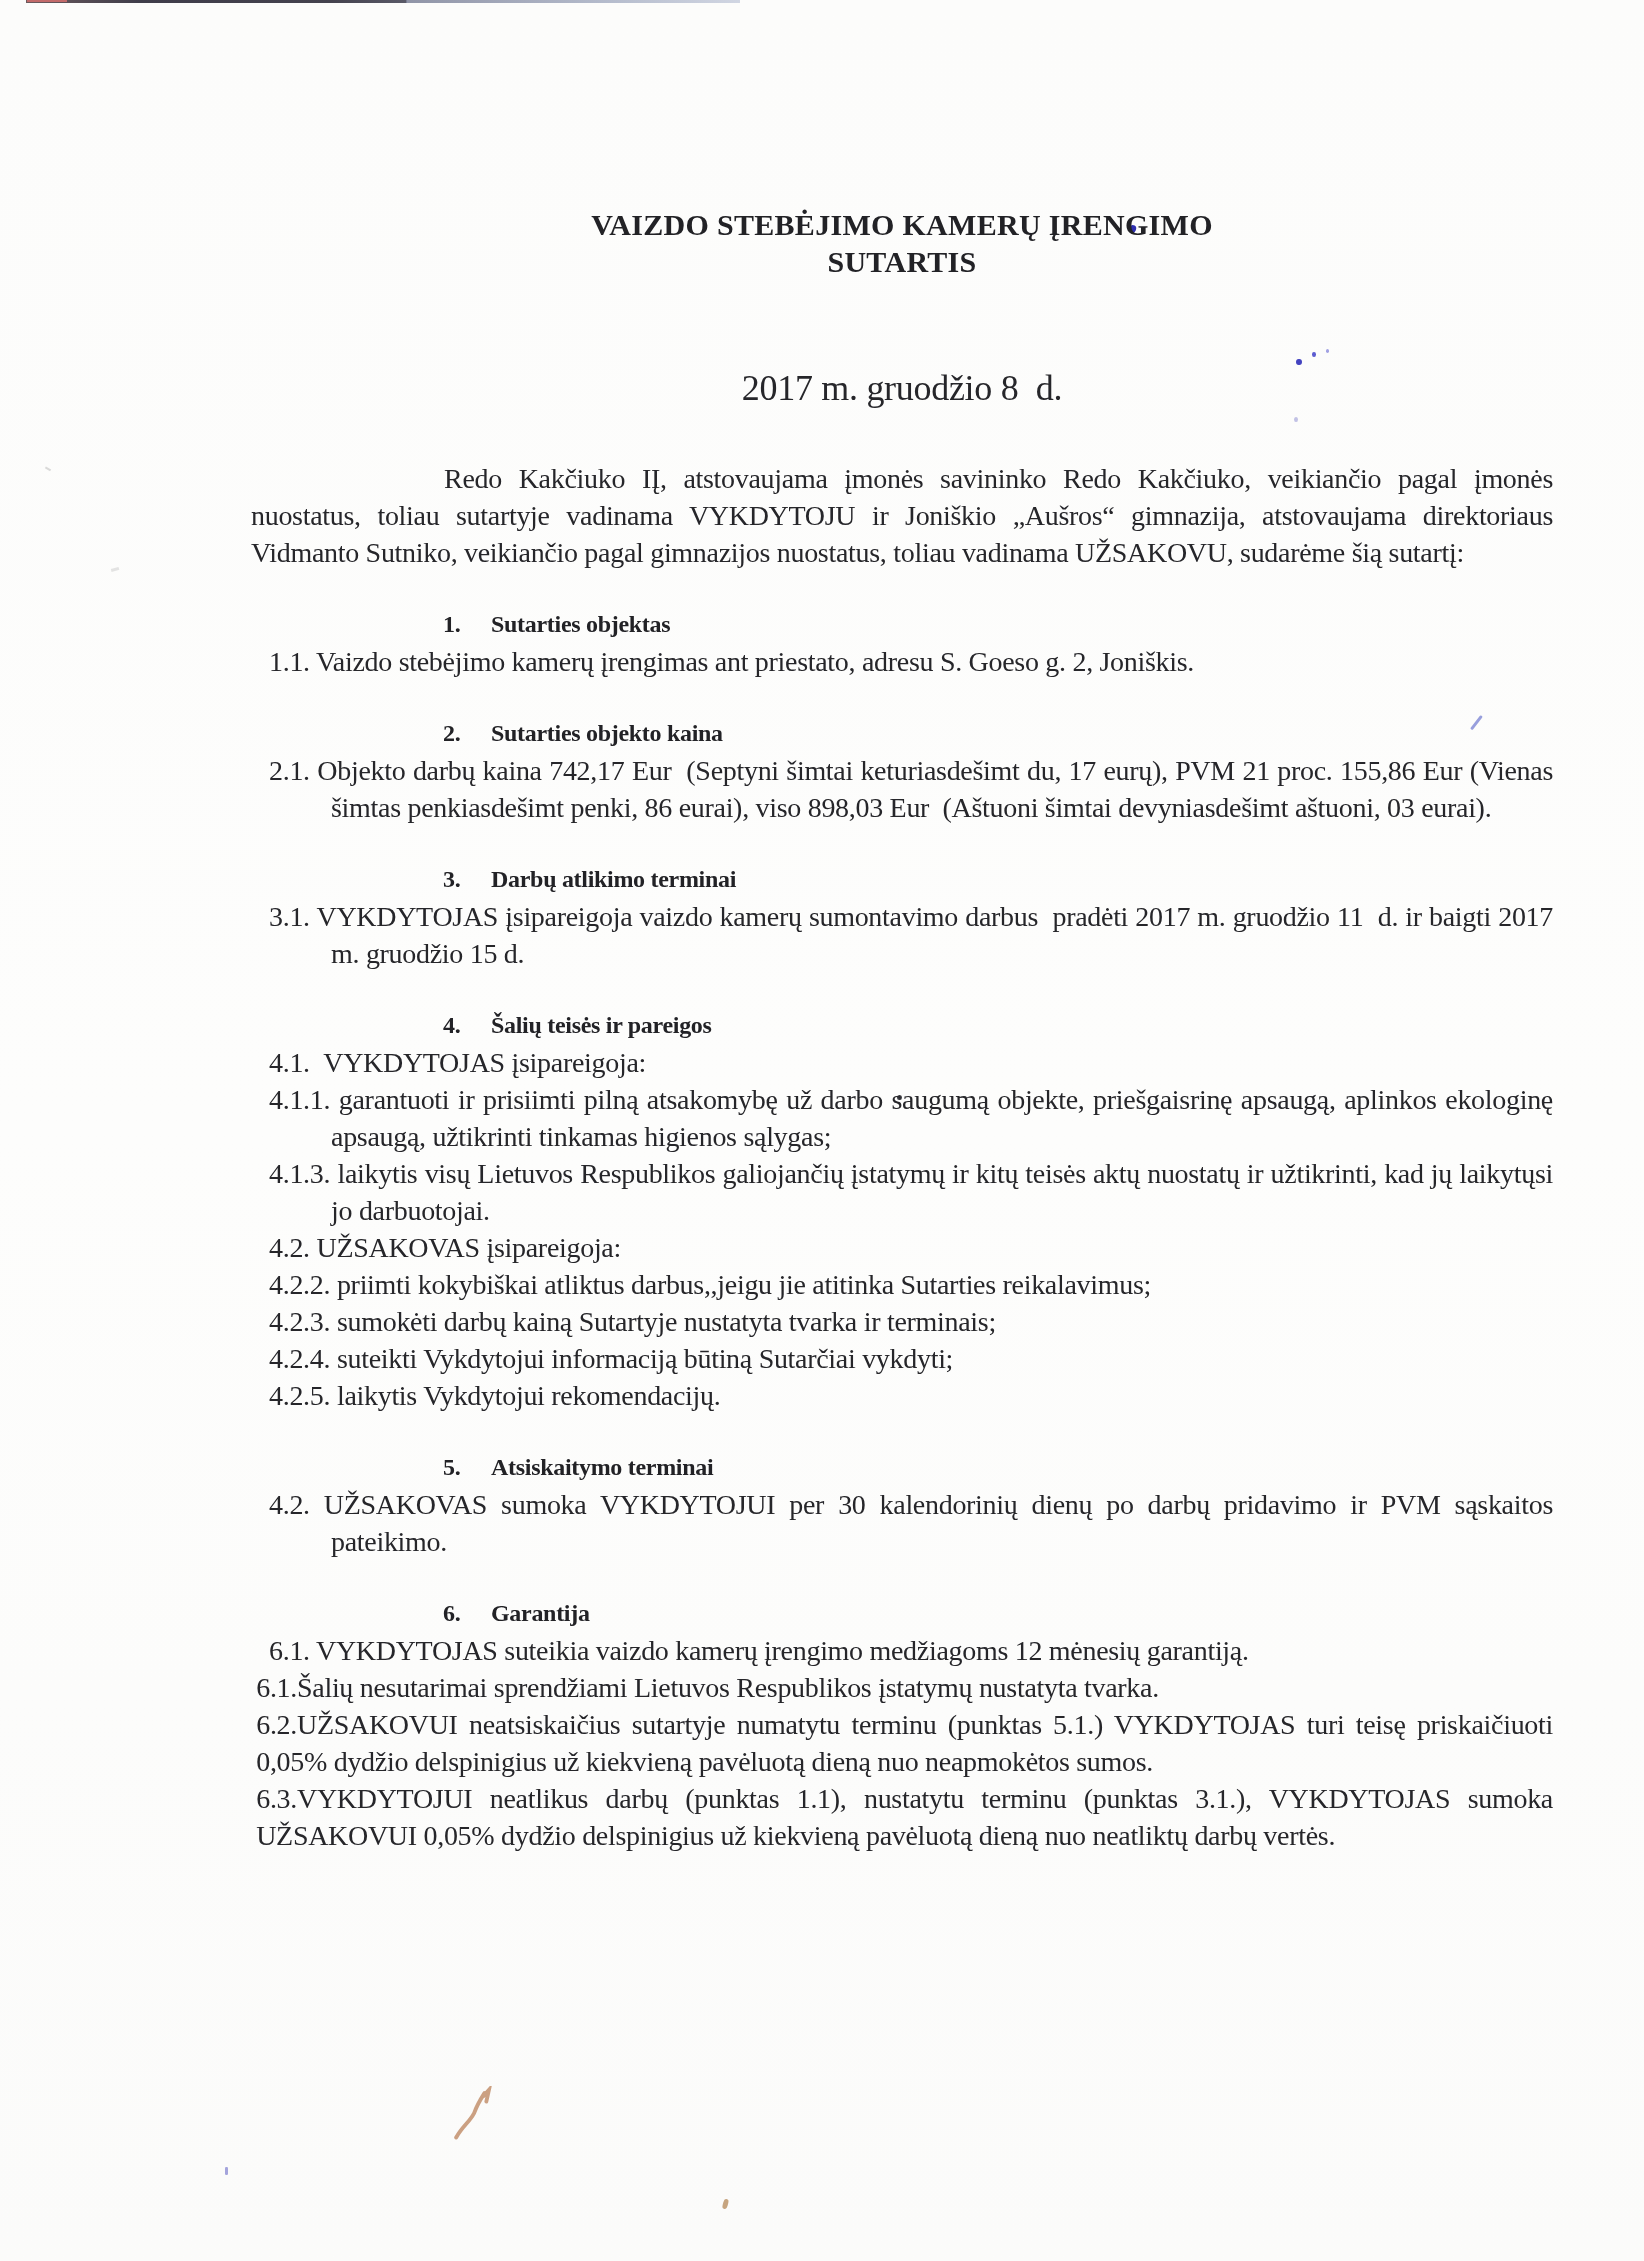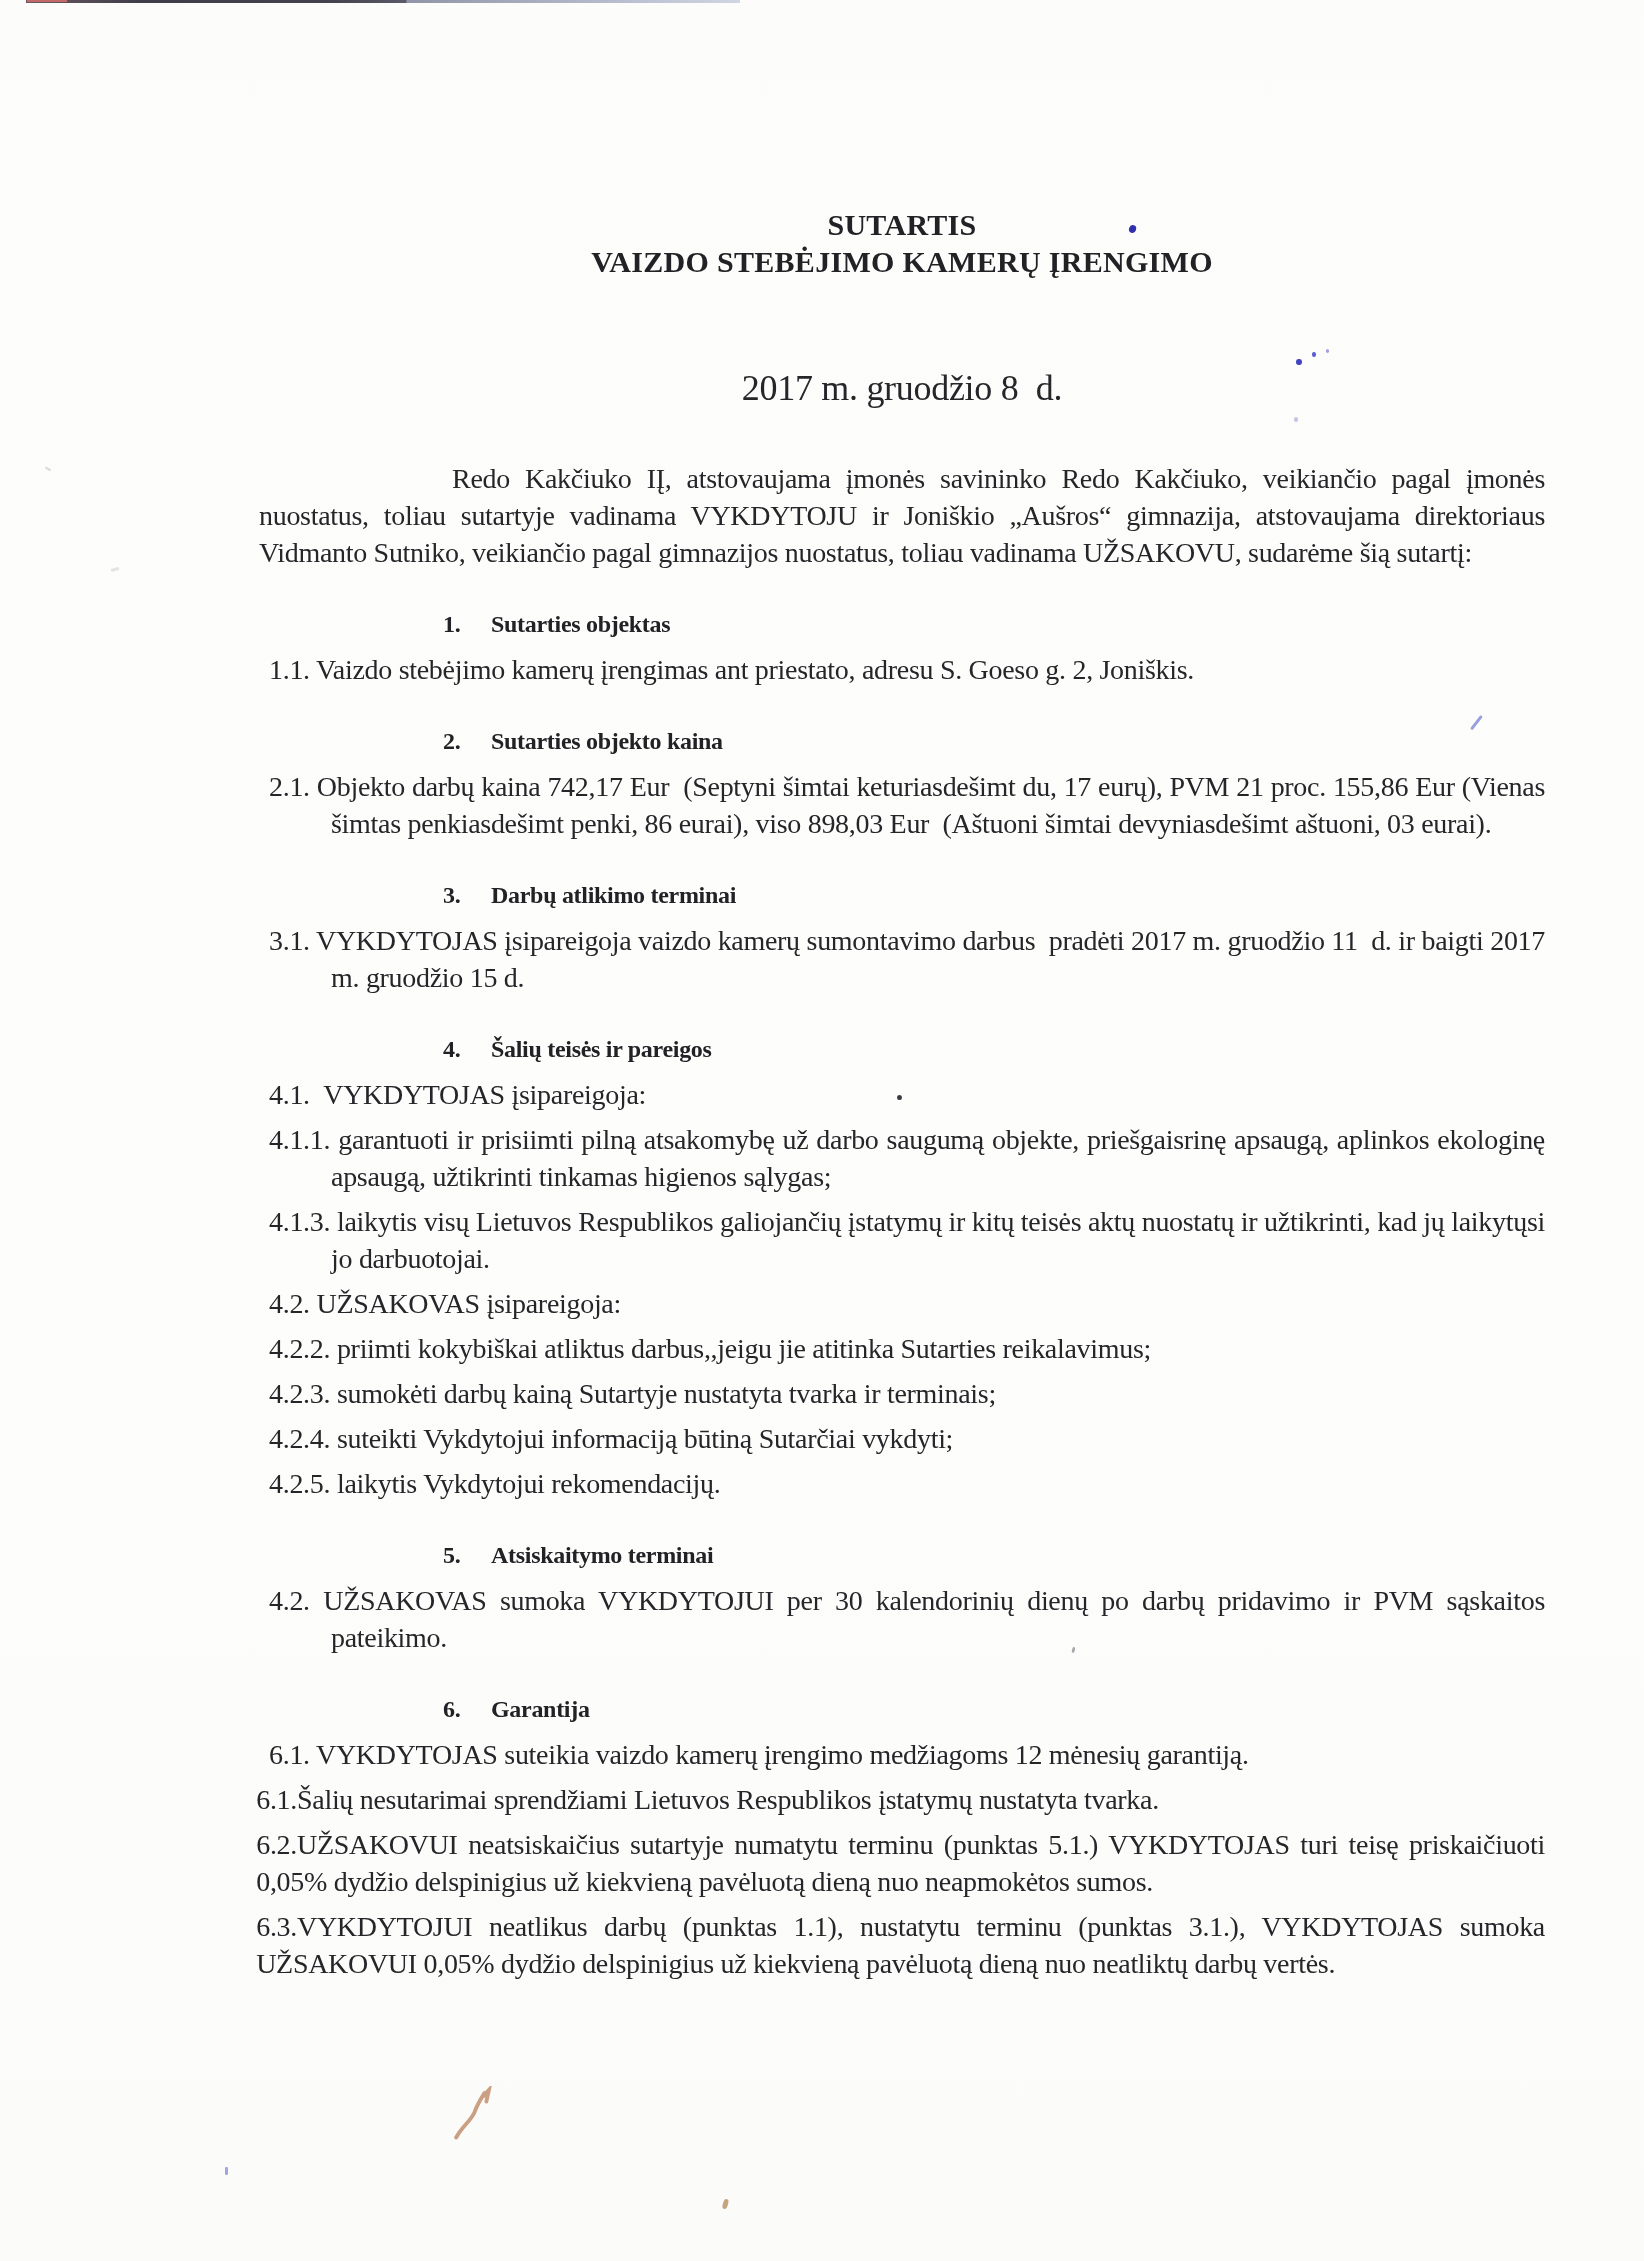--- a/index.html
+++ b/index.html
@@ -34,21 +34,21 @@
     font-size: 30px;
     line-height: 37px;
     letter-spacing: 0.3px;
     color: #222226;
   }
   .date {
     text-align: center;
     margin-top: 90px;
     font-size: 36px;
   }
-  p { margin: 8px; }
+  p { margin: 0; }
   .intro {
     margin-top: 53px;
     text-indent: 193px;
     text-align: justify;
   }
   .heading {
     margin-top: 35px;
     margin-left: 192px;
     font-weight: bold;
     font-size: 24px;
@@ -118,22 +118,22 @@
       <path d="M8,80 C18,62 28,57 36,42 C40,31 45,22 52,11 M50,16 L59,6 L55,24" stroke="#bf8a64" stroke-width="6" fill="none" stroke-linecap="round" opacity="0.8"></path>
     </svg>
   </div>
   <div class="artifact a-tandot"></div>
   <div class="artifact a-bluebottom"></div>
   <div class="artifact a-lefttick1"></div>
   <div class="artifact a-lefttick2"></div>
 
   <div class="content">
     <div class="title">
+      <div>VAIZDO STEBĖJIMO KAMERŲ ĮRENGIMO</div>
       <div>SUTARTIS</div>
-      <div>VAIZDO STEBĖJIMO KAMERŲ ĮRENGIMO</div>
     </div>
     <div class="date">2017 m. gruodžio 8&nbsp; d.</div>
     <p class="intro">Redo Kakčiuko IĮ, atstovaujama įmonės savininko Redo Kakčiuko, veikiančio pagal įmonės nuostatus, toliau sutartyje vadinama VYKDYTOJU ir Joniškio „Aušros“ gimnazija, atstovaujama direktoriaus Vidmanto Sutniko, veikiančio pagal gimnazijos nuostatus, toliau vadinama UŽSAKOVU, sudarėme šią sutartį:</p>
     <div id="sections">
         <div class="heading"><span class="hnum">1.</span><span>Sutarties objektas</span></div>
         <p class="clause hang"><span>1.1.</span> <span>Vaizdo stebėjimo kamerų įrengimas ant priestato, adresu S. Goeso g. 2, Joniškis.</span></p>
         <div class="heading"><span class="hnum">2.</span><span>Sutarties objekto kaina</span></div>
         <p class="clause hang"><span>2.1.</span> <span>Objekto darbų kaina 742,17 Eur&nbsp; (Septyni šimtai keturiasdešimt du, 17 eurų), PVM 21 proc. 155,86 Eur (Vienas šimtas penkiasdešimt penki, 86 eurai), viso 898,03 Eur&nbsp; (Aštuoni šimtai devyniasdešimt aštuoni, 03 eurai).</span></p>
         <div class="heading"><span class="hnum">3.</span><span>Darbų atlikimo terminai</span></div>
         <p class="clause hang"><span>3.1.</span> <span>VYKDYTOJAS įsipareigoja vaizdo kamerų sumontavimo darbus&nbsp; pradėti 2017 m. gruodžio 11&nbsp; d. ir baigti 2017 m. gruodžio 15 d.</span></p>

